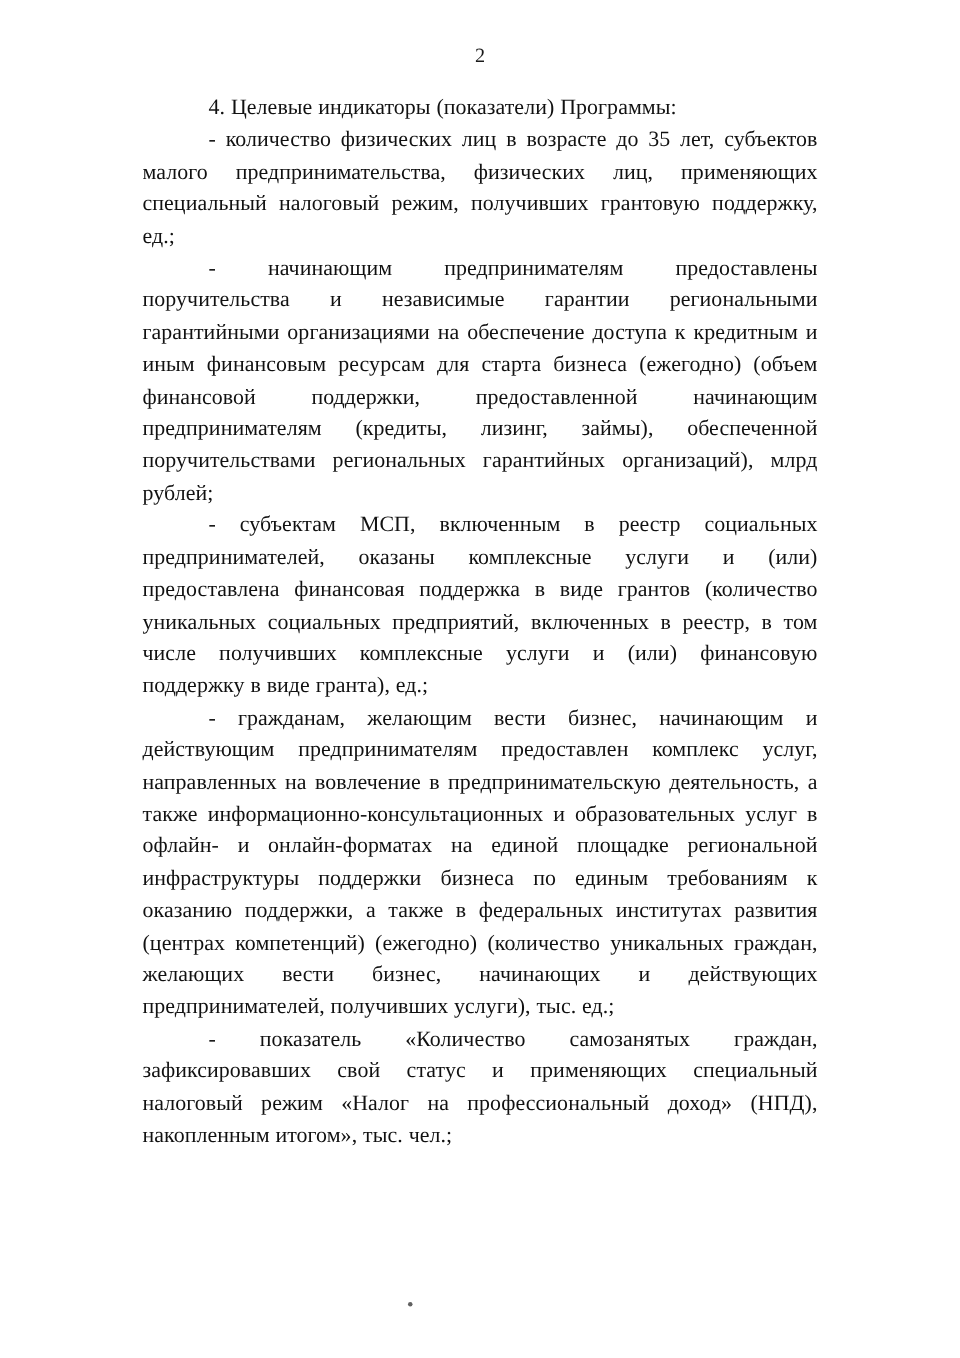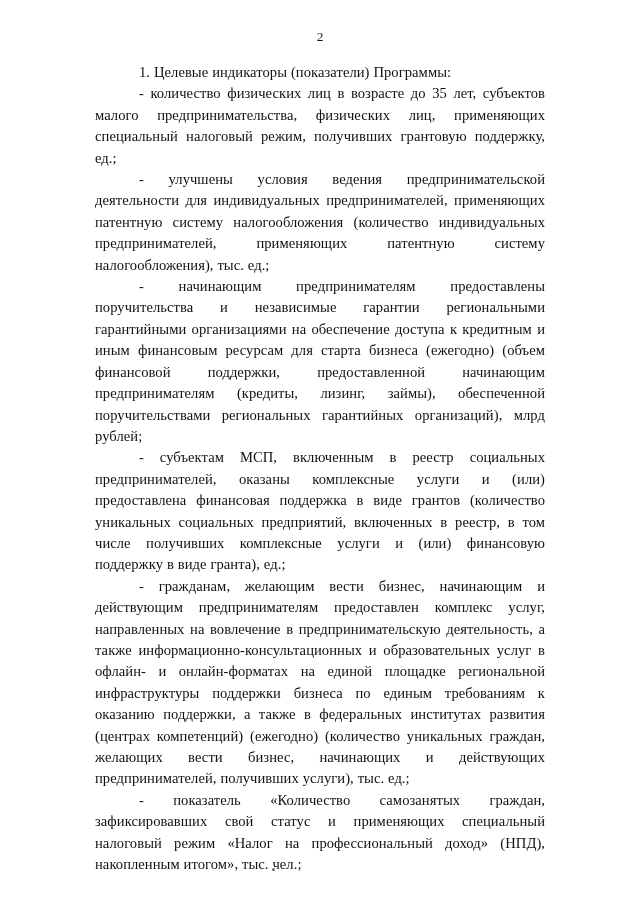--- a/index.html
+++ b/index.html
@@ -69,23 +69,22 @@
   }
 </style>
 </head>
 <body>
 
 <div class="page">
 
   <div class="page-number">2</div>
 
   <div class="body-block">
-    <p class="para first">1. Целевые индикаторы (показатели) Программы:</p>
+    <p class="para first">4. Целевые индикаторы (показатели) Программы:</p>
     <p class="para">- количество физических лиц в возрасте до 35 лет, субъектов малого предпринимательства, физических лиц, применяющих специальный налоговый режим, получивших грантовую поддержку, ед.;</p>
-    <p class="para">- улучшены условия ведения предпринимательской деятельности для индивидуальных предпринимателей, применяющих патентную систему налогообложения (количество индивидуальных предпринимателей, применяющих патентную систему налогообложения), тыс. ед.;</p>
     <p class="para">- начинающим предпринимателям предоставлены поручительства и независимые гарантии региональными гарантийными организациями на обеспечение доступа к кредитным и иным финансовым ресурсам для старта бизнеса (ежегодно) (объем финансовой поддержки, предоставленной начинающим предпринимателям (кредиты, лизинг, займы), обеспеченной поручительствами региональных гарантийных организаций), млрд рублей;</p>
     <p class="para">- субъектам МСП, включенным в реестр социальных предпринимателей, оказаны комплексные услуги и (или) предоставлена финансовая поддержка в виде грантов (количество уникальных социальных предприятий, включенных в реестр, в том числе получивших комплексные услуги и (или) финансовую поддержку в виде гранта), ед.;</p>
     <p class="para">- гражданам, желающим вести бизнес, начинающим и действующим предпринимателям предоставлен комплекс услуг, направленных на вовлечение в предпринимательскую деятельность, а также информационно-консультационных и образовательных услуг в офлайн- и онлайн-форматах на единой площадке региональной инфраструктуры поддержки бизнеса по единым требованиям к оказанию поддержки, а также в федеральных институтах развития (центрах компетенций) (ежегодно) (количество уникальных граждан, желающих вести бизнес, начинающих и действующих предпринимателей, получивших услуги), тыс. ед.;</p>
     <p class="para">- показатель «Количество самозанятых граждан, зафиксировавших свой статус и применяющих специальный налоговый режим «Налог на профессиональный доход» (НПД), накопленным итогом», тыс. чел.;</p>
 
   </div>
 
   <div class="footer-dot"></div>
 
 </div>

